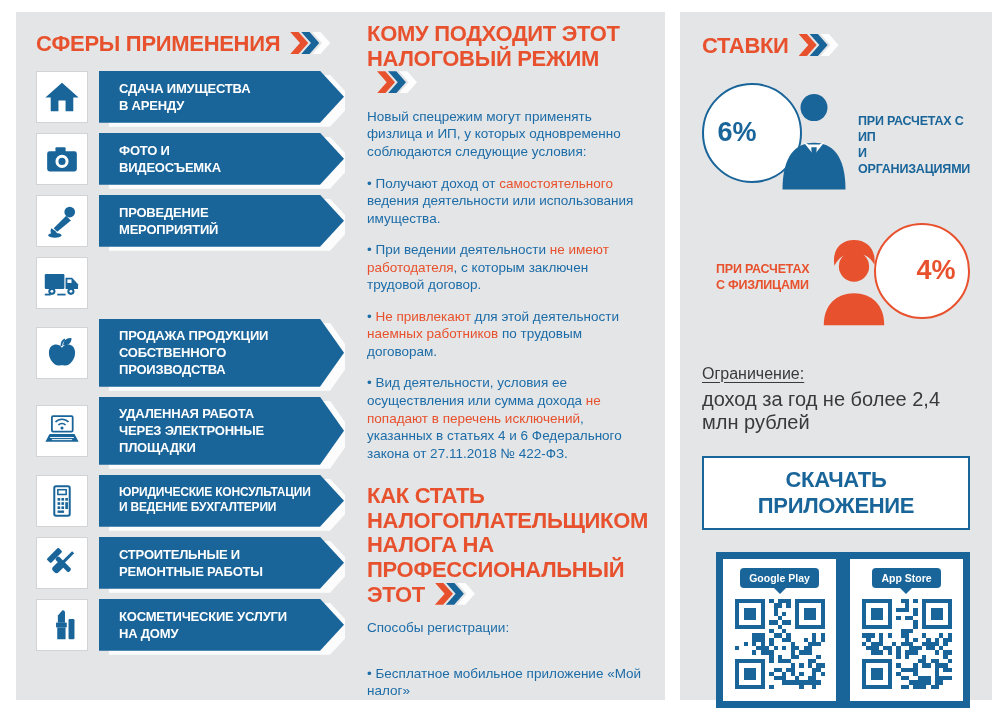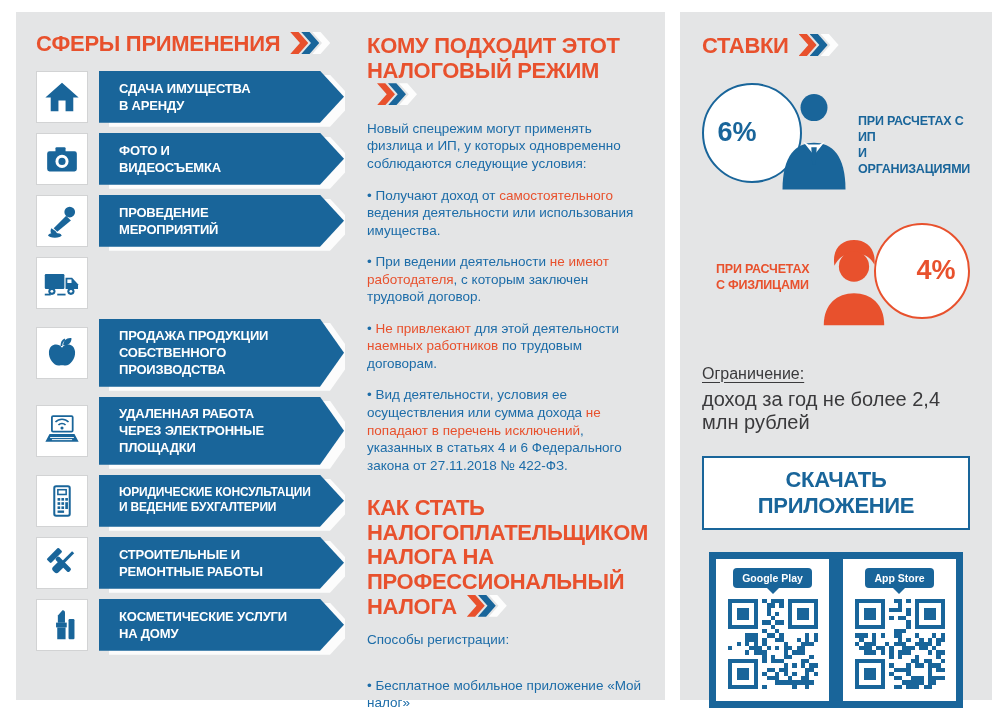--- a/index.html
+++ b/index.html
@@ -5,21 +5,21 @@
   :root{
     --blue:#19659A; --orange:#E8512D; --panel:#E4E5E6; --textblue:#1C6CA8; --dark:#3A3A3C;
   }
   html,body{margin:0;padding:0;}
   body{
     width:1008px;height:713px;position:relative;background:#ffffff;
     font-family:"Liberation Sans",sans-serif;overflow:hidden;
   }
   .panel{position:absolute;top:12px;height:688px;background:var(--panel);box-sizing:border-box;}
   #panel-left{left:16px;width:346px;padding:20px 18px 16px 20px;}
-  #panel-middle{left:345px;width:320px;padding:22px 20px 16px 22px;}
+  #panel-middle{left:345px;width:320px;padding:10px 20px 16px 22px;}
   #panel-right{left:680px;width:312px;padding:22px 22px 16px 22px;position:absolute;}
 
   
   .h-orange{color:var(--orange);font-weight:bold;font-size:22px;line-height:1.12;letter-spacing:-0.3px;}
   .chev{display:inline-flex;vertical-align:-3px;margin-left:10px;}
   .chev i{display:inline-block;width:18px;height:22px;
     clip-path:polygon(0 0,46% 0,100% 50%,46% 100%,0 100%,54% 50%);}
   .chev i+i{margin-left:-7px;}
   .chev .c1{background:var(--orange);}
   .chev .c2{background:var(--blue);}
@@ -62,21 +62,21 @@
   #man-figure{left:76px;top:10px;width:72px;height:102px;}
   #person-figure{left:112px;top:4px;width:80px;height:104px;}
   .rate-label{position:absolute;font-weight:bold;font-size:12.5px;line-height:1.3;letter-spacing:-0.2px;}
   .rl-blue{color:var(--blue);left:156px;top:34px;width:116px;}
   .rl-orange{color:var(--orange);left:14px;top:38px;width:110px;}
   .limit{margin-top:24px;color:var(--dark);}
   .limit-title{font-size:16px;text-decoration:underline;text-underline-offset:3px;margin:0;}
   .limit-text{font-size:20px;margin:5px 0 0 0;}
   .download-box{margin-top:22px;background:#fff;border:2px solid var(--blue);color:var(--blue);
     font-weight:bold;font-size:22px;letter-spacing:-0.3px;text-align:center;padding:9px 12px;}
-  .qr-row{display:flex;justify-content:center;margin-top:22px;}
+  .qr-row{display:flex;justify-content:flex-end;margin-top:22px;}
   .qr-block{width:127px;height:156px;background:var(--blue);padding:7px;box-sizing:border-box;}
   .qr-inner{background:#fff;width:100%;height:100%;box-sizing:border-box;
     display:flex;flex-direction:column;align-items:center;padding-top:9px;}
   .qr-badge{background:var(--blue);color:#fff;font-size:10.5px;font-weight:bold;
     padding:4px 9px;border-radius:4px;position:relative;white-space:nowrap;}
   .qr-badge::after{content:"";position:absolute;left:50%;bottom:-6px;margin-left:-6px;
     border:6px solid transparent;border-top-color:var(--blue);border-bottom:none;}
   .qr-svg{width:90px;height:90px;margin-top:11px;}
 </style>
 </head>
@@ -258,21 +258,21 @@
   <p class="m-par">Новый спецрежим могут применять физлица и ИП, у которых одновременно соблюдаются следующие условия:</p>
   <div>
     <p class="m-par cond"><span>Получают доход от </span><span class="hl">самостоятельного</span><span> ведения деятельности или использования имущества.</span></p>
     <p class="m-par cond"><span>При ведении деятельности </span><span class="hl">не имеют работодателя</span><span>, с которым заключен трудовой договор.</span></p>
     <p class="m-par cond"><span class="hl">Не привлекают</span><span> для этой деятельности </span><span class="hl">наемных работников</span><span> по трудовым договорам.</span></p>
     <p class="m-par cond"><span>Вид деятельности, условия ее осуществления или сумма дохода </span><span class="hl">не попадают в перечень исключений</span><span>, указанных в статьях 4 и 6 Федерального закона от 27.11.2018 № 422-ФЗ.</span></p>
   </div>
   <div class="h-orange" id="title2">
     <span>КАК СТАТЬ НАЛОГОПЛАТЕЛЬЩИКОМ</span><br>
     <span>НАЛОГА НА ПРОФЕССИОНАЛЬНЫЙ</span><br>
-    <span>НАЛОГА</span><span class="chev">
+    <span>ЭТОТ</span><span class="chev">
         <i class="c1"></i>
         <i class="c2"></i>
         <i class="c3"></i>
       </span>
   </div>
   <p class="m-par">Способы регистрации:</p>
   <div>
     <p class="m-par meth">Бесплатное мобильное приложение «Мой налог»</p>
     <p class="m-par meth">Кабинет налогоплательщика «Налога на профессиональный доход» на сайте ФНС России</p>
 

